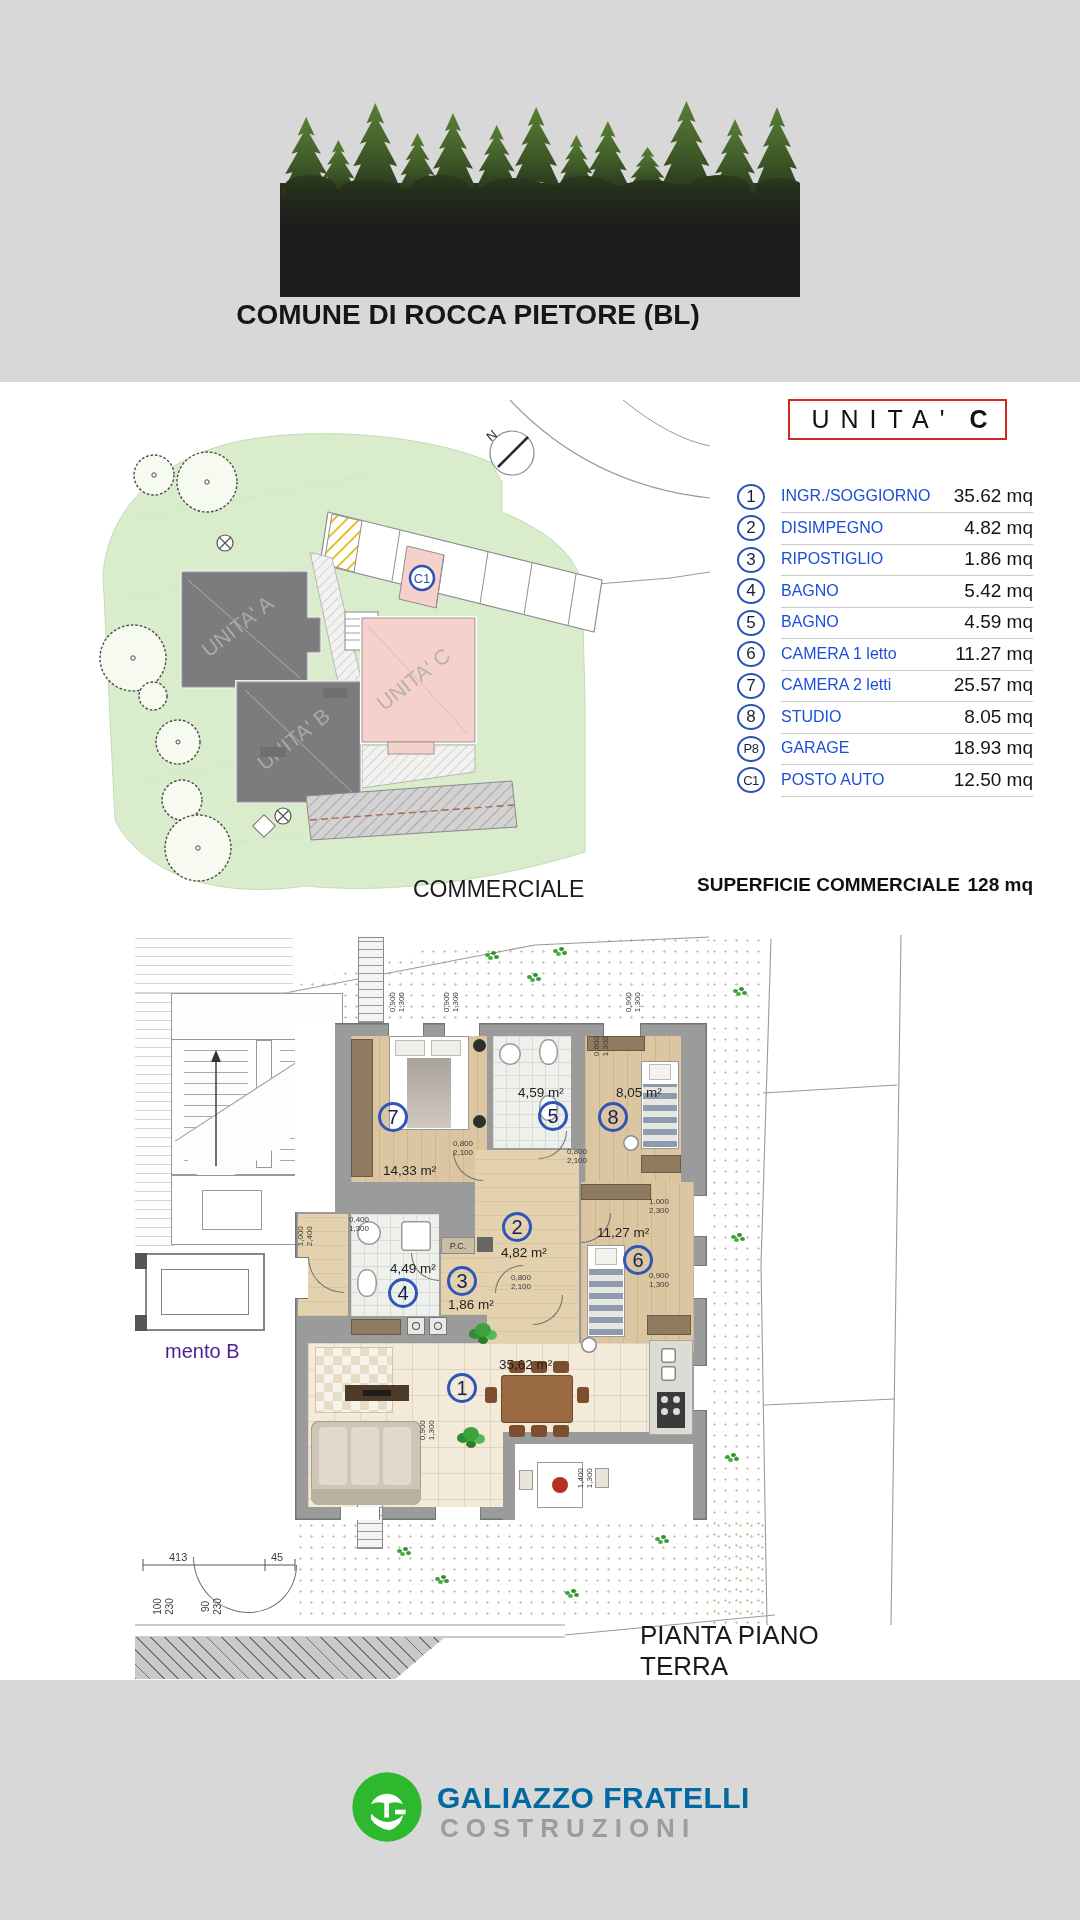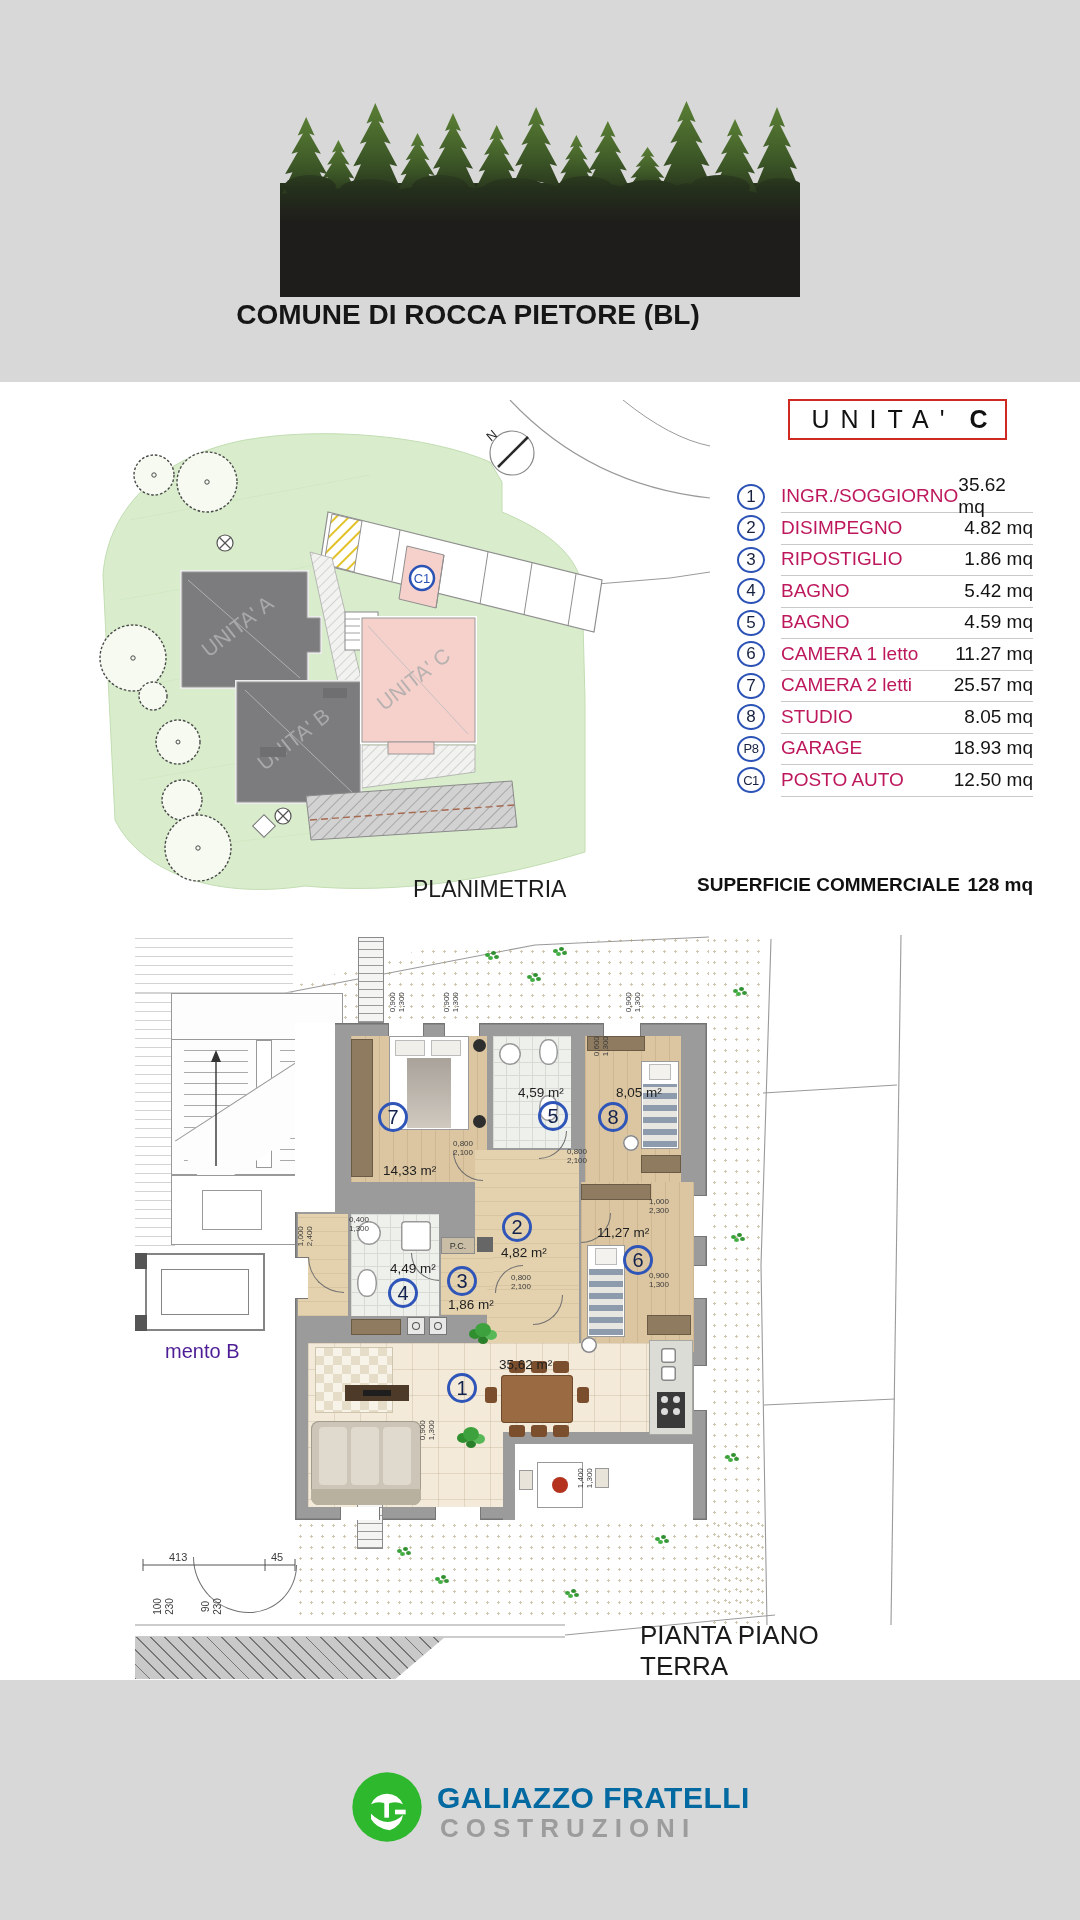--- a/index.html
+++ b/index.html
@@ -21,21 +21,21 @@
   .unitbox .suf{font-size:25px;color:#111;font-weight:bold;margin-left:14px;margin-right:2px}
   .legend{position:absolute;left:737px;top:481px;width:296px;z-index:5}
   .lg-row{display:flex;align-items:center;height:31.5px}
   .lg-id{flex:0 0 28px;height:26px;width:26px;border:2.5px solid #2b52b5;border-radius:50%;
          display:flex;align-items:center;justify-content:center;font-size:17px;color:#17213f;box-sizing:border-box;background:#fff}
   .lg-id.sm{font-size:13px;letter-spacing:-.5px}
   .lg-id:empty{border-color:transparent;background:transparent}
   .lg-main{flex:1;display:flex;align-items:center;height:100%;margin-left:16px;border-bottom:1px solid #c9c9c9}
   .lg-row.noline .lg-main{border-bottom:none}
   .lg-row.gap{margin-top:6px}
-  .lg-label{font-size:19px;color:#be185d}
+  .lg-label{font-size:16px;color:#1d4ed8}
   .lg-val{margin-left:auto;font-size:19px;color:#141414}
   .lg-total{display:flex;margin-top:13px;margin-left:-40px;align-items:center}
   .lg-total .t1{font-size:19px;font-weight:bold;color:#111}
   .lg-total .t2{margin-left:auto;font-size:19px;font-weight:bold;color:#111}
   .caption{font-size:23px;color:#1c1c1c}
   
   .fp{position:absolute;left:135px;top:935px;width:772px;height:730px;background:#fff}
   .dots{background-image:radial-gradient(#a89a6f 1px,transparent 1.35px);background-size:11px 11px;opacity:.55}
   .ruled{background-image:repeating-linear-gradient(0deg,#c9c9c9 0 1px,transparent 1px 9px);opacity:.8}
   .wall{background:#9b9b9b;box-shadow:inset 0 0 0 1.5px #747474}
@@ -304,21 +304,21 @@
     </g>
 
     <rect x="186" y="418" width="16" height="16" fill="#fff" stroke="#777" transform="rotate(45 194 426)"></rect>
 
     <g>
       <circle cx="442" cy="53" r="22" fill="#fff" stroke="#8a8a8a" stroke-width="1.2"></circle>
       <line x1="428" y1="67" x2="458" y2="37" stroke="#2a2a2a" stroke-width="2.5"></line>
       <text x="421" y="42" font-size="13" fill="#2a2a2a" transform="rotate(-40 421 42)" font-family="Liberation Sans,sans-serif">N</text>
     </g>
   </svg>
-  <div class="abs caption" style="left:413px;top:876px;z-index:5">PLANIMETRIA</div>
+  <div class="abs caption" style="left:413px;top:876px;z-index:5">COMMERCIALE</div>
 
   <div class="fp">
 
     <svg class="abs" style="left:0;top:0;width:772px;height:730px;z-index:1" viewBox="0 0 772 730">
       <g stroke="#9a9a9a" stroke-width="1.1" fill="none">
         <path d="M150,58 L400,10 L574,2"></path>
         <path d="M636,4 L626,330 L632,690"></path>
         <path d="M766,0 L756,690"></path>
         <path d="M628,158 L762,150"></path>
         <path d="M629,470 L760,464"></path>

